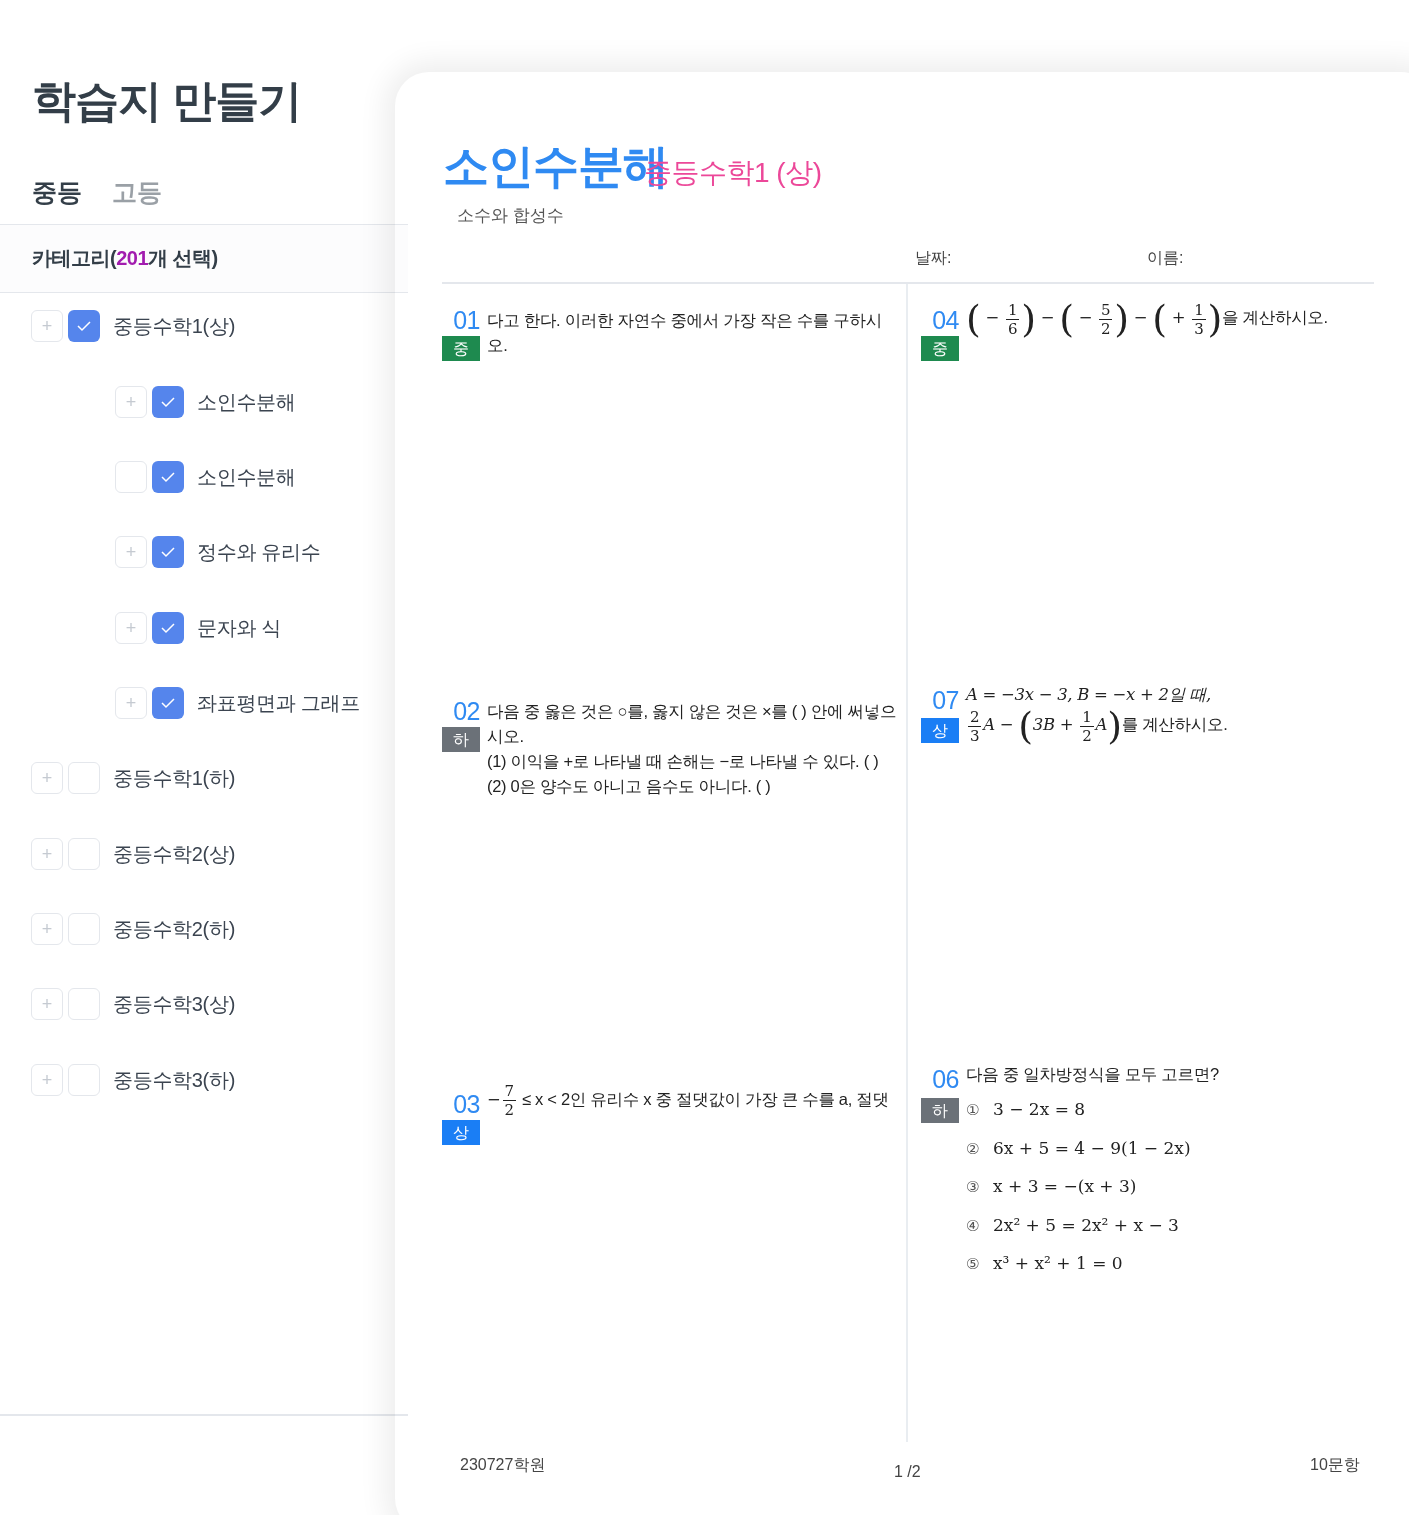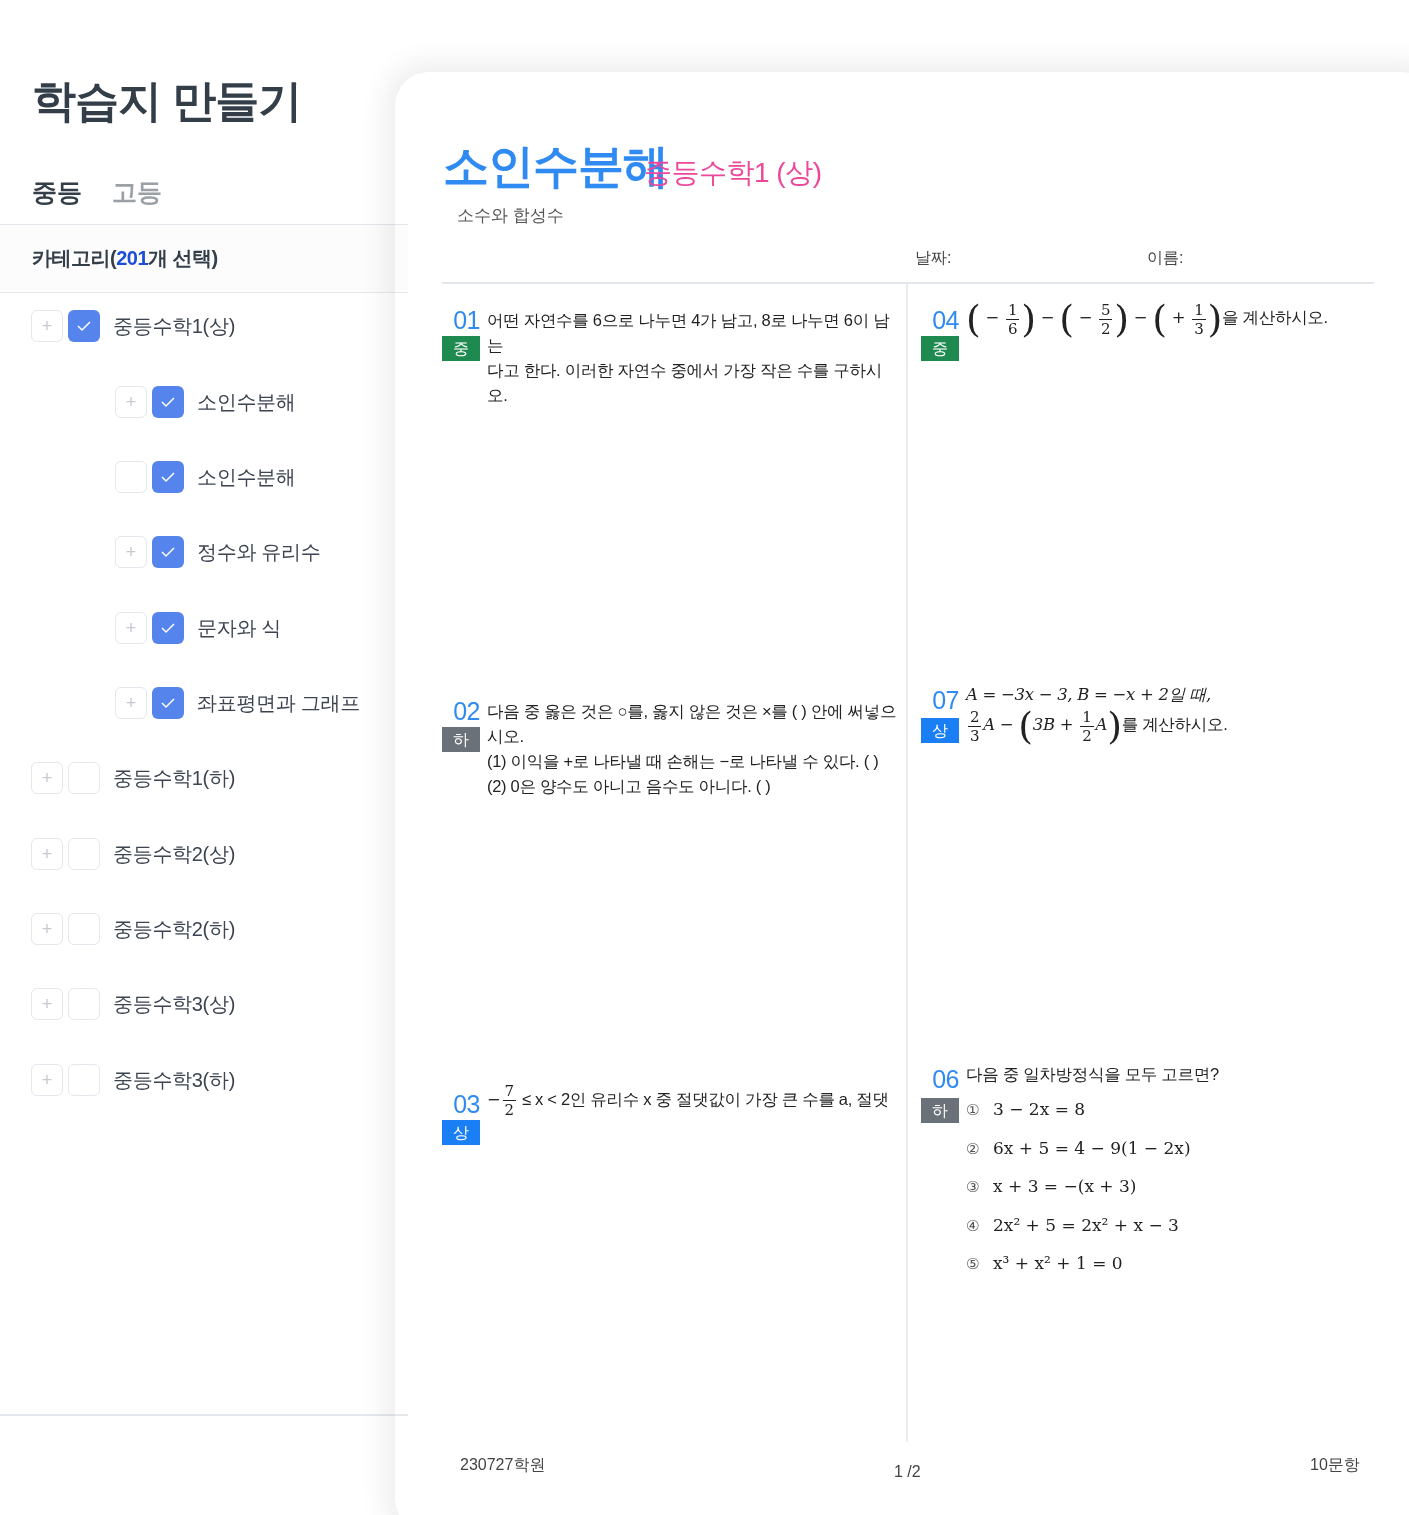--- a/index.html
+++ b/index.html
@@ -8,21 +8,21 @@
 
   
   .sidebar { position: absolute; left: 0; top: 0; width: 408px; height: 1515px; background: #fff; }
   .page-heading { position: absolute; left: 32px; top: 72px; font-size: 44px; font-weight: 700; color: #333e48; letter-spacing: -1px; }
   .tabs { position: absolute; left: 0; top: 170px; width: 408px; height: 55px; border-bottom: 1px solid #e4e7ec; }
   .tab { position: absolute; top: 6px; font-size: 25px; font-weight: 700; cursor: pointer; }
   .tab.active { left: 32px; color: #333e48; padding-bottom: 20px; border-bottom: 2px solid #4a7be8; }
   .tab.inactive { left: 112px; color: #9aa0a6; }
   .cat-header { position: absolute; left: 0; top: 225px; width: 408px; height: 68px; background: #fcfcfd; border-bottom: 1px solid #e4e7ec; }
   .cat-header-text { position: absolute; left: 32px; top: 20px; font-size: 20px; font-weight: 700; color: #333e48; letter-spacing: -0.5px; }
-  .cat-count { color: #1d4ed8; }
+  .cat-count { color: #a21caf; }
 
   .tree-row { position: absolute; height: 32px; display: flex; align-items: center; }
   .plus-btn { width: 32px; height: 32px; border: 1px solid #e4e7ec; border-radius: 6px; background: #fff;
               display: flex; align-items: center; justify-content: center; color: #c5cad1; font-size: 18px; cursor: pointer; }
   .plus-btn.empty { color: transparent; }
   .chk { width: 32px; height: 32px; border-radius: 6px; margin-left: 5px; display: flex; align-items: center; justify-content: center; cursor: pointer; }
   .chk.on { background: #5585ec; }
   .chk.off { background: #fff; border: 1px solid #e4e7ec; }
   .tree-label { margin-left: 13px; font-size: 20px; color: #3b4450; letter-spacing: -0.3px; white-space: nowrap; }
   .sidebar-bottom-line { position: absolute; left: 0; top: 1414px; width: 408px; height: 2px; background: #e4e7ec; }
@@ -162,21 +162,20 @@
   <div class="ws-topic">소수와 합성수</div>
   <div class="ws-date">날짜:</div>
   <div class="ws-name">이름:</div>
   <div class="ws-head-line"></div>
   <div class="ws-col-line"></div>
 
   <div class="q" style="left:34px; top:214px; width:450px; height:80px;">
     <div class="q-num">01</div>
     <div class="q-badge" style="background:#1e8a4f;">중</div>
     <div class="q-text">
-      <div>어떤 자연수를 6으로 나누면 4가 남고, 8로 나누면 6이 남는</div>
       <div>다고 한다. 이러한 자연수 중에서 가장 작은 수를 구하시오.</div>
     </div>
   </div>
 
   <div class="q" style="left:34px; top:605px; width:460px; height:110px;">
     <div class="q-num">02</div>
     <div class="q-badge" style="background:#6b7178;">하</div>
     <div class="q-text">
       <div>다음 중 옳은 것은 ○를, 옳지 않은 것은 ×를 (   ) 안에 써넣으</div>
       <div>시오.</div>

